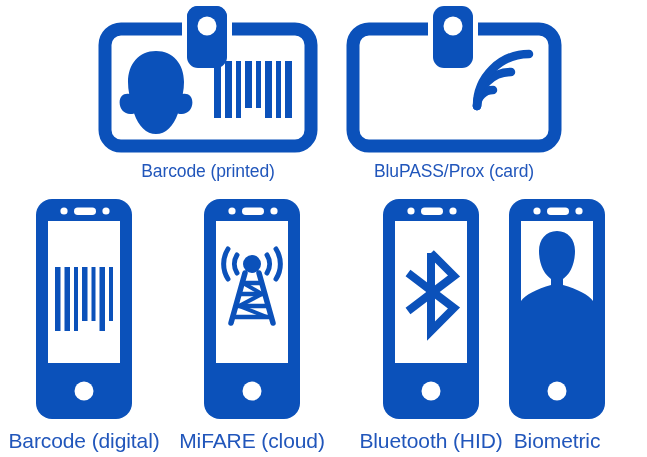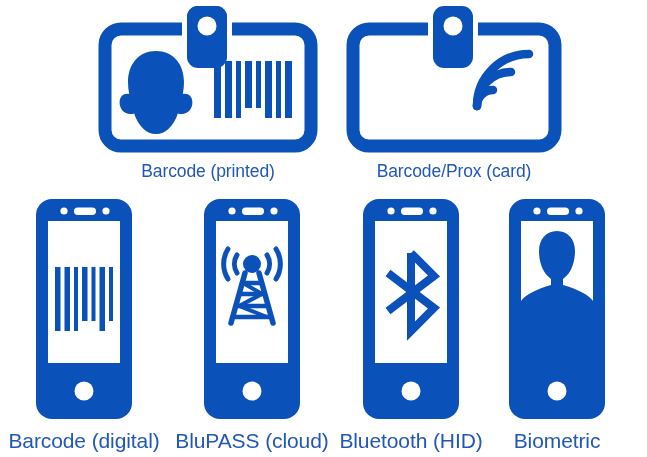--- a/index.html
+++ b/index.html
@@ -51,21 +51,21 @@
     margin-top: 6px;
   }
 
   
   #cell-barcode-printed { left: 96px;  top: 2px;  width: 224px; }
   #cell-mifare-prox     { left: 340px; top: 2px;  width: 228px; }
 
   
   #cell-barcode-digital { left: 2px;   top: 195px; width: 164px; }
   #cell-blupass-cloud   { left: 174px; top: 195px; width: 156px; }
-  #cell-bluetooth-hid   { left: 336px; top: 195px; width: 150px; }
+  #cell-bluetooth-hid   { left: 356px; top: 195px; width: 150px; }
   #cell-biometric       { left: 481px; top: 195px; width: 152px; }
 </style>
 </head>
 <body>
 
 <div class="board">
 
   <div class="item row1" id="cell-barcode-printed">
     <svg class="art" width="224" height="152" viewBox="0 0 224 152">
 
@@ -117,21 +117,21 @@
 
       <rect x="93" y="4" width="40" height="62" rx="11" ry="11" fill="#0b51ba"></rect>
       <circle cx="113" cy="24" r="9.5" fill="#ffffff"></circle>
 
       <g fill="none" stroke="#0b51ba" stroke-width="8.5" stroke-linecap="round">
         <path d="M137 104 A 16 16 0 0 1 153 88"></path>
         <path d="M137 104 A 34 34 0 0 1 171 70"></path>
         <path d="M137 104 A 52 52 0 0 1 189 52"></path>
       </g>
     </svg>
-    <div class="caption">Barcode/Prox (card)</div>
+    <div class="caption">BluPASS/Prox (card)</div>
   </div>
 
   <div class="item row2" id="cell-barcode-digital">
     <svg class="art" width="164" height="228" viewBox="0 0 164 228">
       <rect x="34" y="4" width="96" height="220" rx="16" ry="16" fill="#0b51ba"></rect>
       <rect x="46" y="26" width="72" height="142" fill="#ffffff"></rect>
 
       <circle cx="62" cy="16" r="3.6" fill="#ffffff"></circle>
       <rect x="72" y="12.5" width="22" height="7.5" rx="3.75" ry="3.75" fill="#ffffff"></rect>
       <circle cx="104" cy="16" r="3.6" fill="#ffffff"></circle>
@@ -177,21 +177,21 @@
 
           <path d="M69 88 L87 88" stroke-width="4.5"></path>
           <path d="M67 99 L89 99" stroke-width="4.5"></path>
           <path d="M64 111 L92 111" stroke-width="4.5"></path>
           <path d="M61 122 L95 122" stroke-width="4.5"></path>
 
           <path d="M69 88 L88 99 L65 111 L93 122" stroke-width="4"></path>
         </g>
       </g>
     </svg>
-    <div class="caption">BluPASS (cloud)</div>
+    <div class="caption">MiFARE (cloud)</div>
   </div>
 
   <div class="item row2" id="cell-bluetooth-hid">
     <svg class="art" width="150" height="228" viewBox="0 0 150 228">
       <rect x="27" y="4" width="96" height="220" rx="16" ry="16" fill="#0b51ba"></rect>
       <rect x="39" y="26" width="72" height="142" fill="#ffffff"></rect>
       <circle cx="55" cy="16" r="3.6" fill="#ffffff"></circle>
       <rect x="65" y="12.5" width="22" height="7.5" rx="3.75" ry="3.75" fill="#ffffff"></rect>
       <circle cx="97" cy="16" r="3.6" fill="#ffffff"></circle>
       <circle cx="75" cy="196" r="9.5" fill="#ffffff"></circle>

